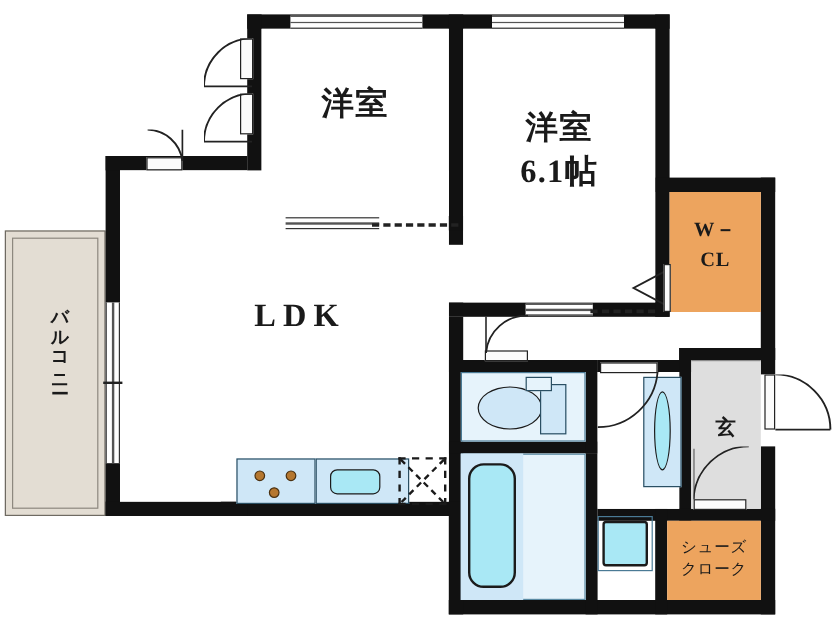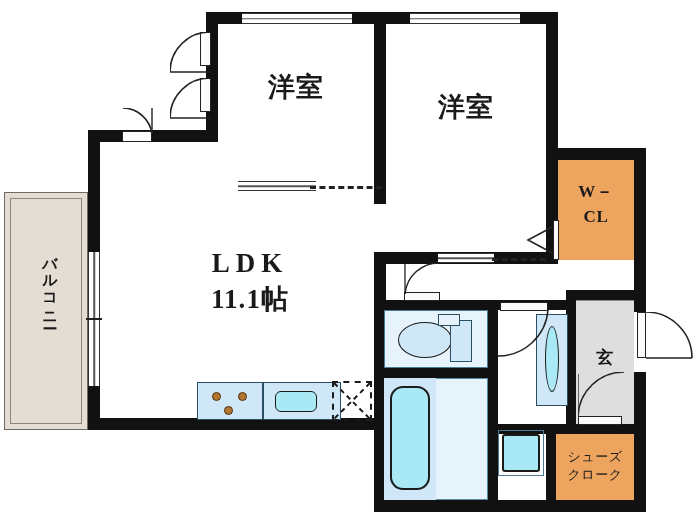--- a/index.html
+++ b/index.html
@@ -158,24 +158,24 @@
   <div class="wall" style="left:566px; top:290px; width:80px; height:10px;"></div>
 
   <div class="wall" style="left:498px; top:424px; width:148px; height:10px;"></div>
   <div class="wall" style="left:546px; top:424px; width:10px; height:88px;"></div>
 
   <div class="room" style="left:218px; top:24px; width:156px; height:156px;"></div>
   <div class="label jp room-name" style="left:218px; top:72px; width:156px;">洋室</div>
 
   <div class="room" style="left:386px; top:24px; width:160px; height:228px;"></div>
   <div class="label jp room-name" style="left:386px; top:92px; width:160px;">洋室</div>
+  <div class="label room-size" style="left:386px; top:128px; width:160px;">6.1帖</div>
 
   <div class="room" style="left:100px; top:142px; width:274px; height:276px;"></div>
   <div class="label room-name" style="left:170px; top:248px; width:160px; letter-spacing:0.22em;">LDK</div>
-  <div class="label room-size" style="left:170px; top:284px; width:160px;">11.1帖</div>
 
   <div class="fill-orange" style="left:558px; top:160px; width:76px; height:100px;"></div>
   <div class="label small-label" style="left:558px; top:180px; width:76px; font-size:17px; line-height:1.45;">W－
 CL</div>
 
   <div class="fill-gray" style="left:576px; top:300px; width:58px; height:124px;"></div>
   <div class="label jp small-label" style="left:576px; top:348px; width:58px; font-size:17px;">玄</div>
 
   <div class="fill-orange" style="left:556px; top:434px; width:78px; height:66px;"></div>
   <div class="label jp tiny-label" style="left:556px; top:448px; width:78px; font-size:13px; line-height:1.35;">シューズ

